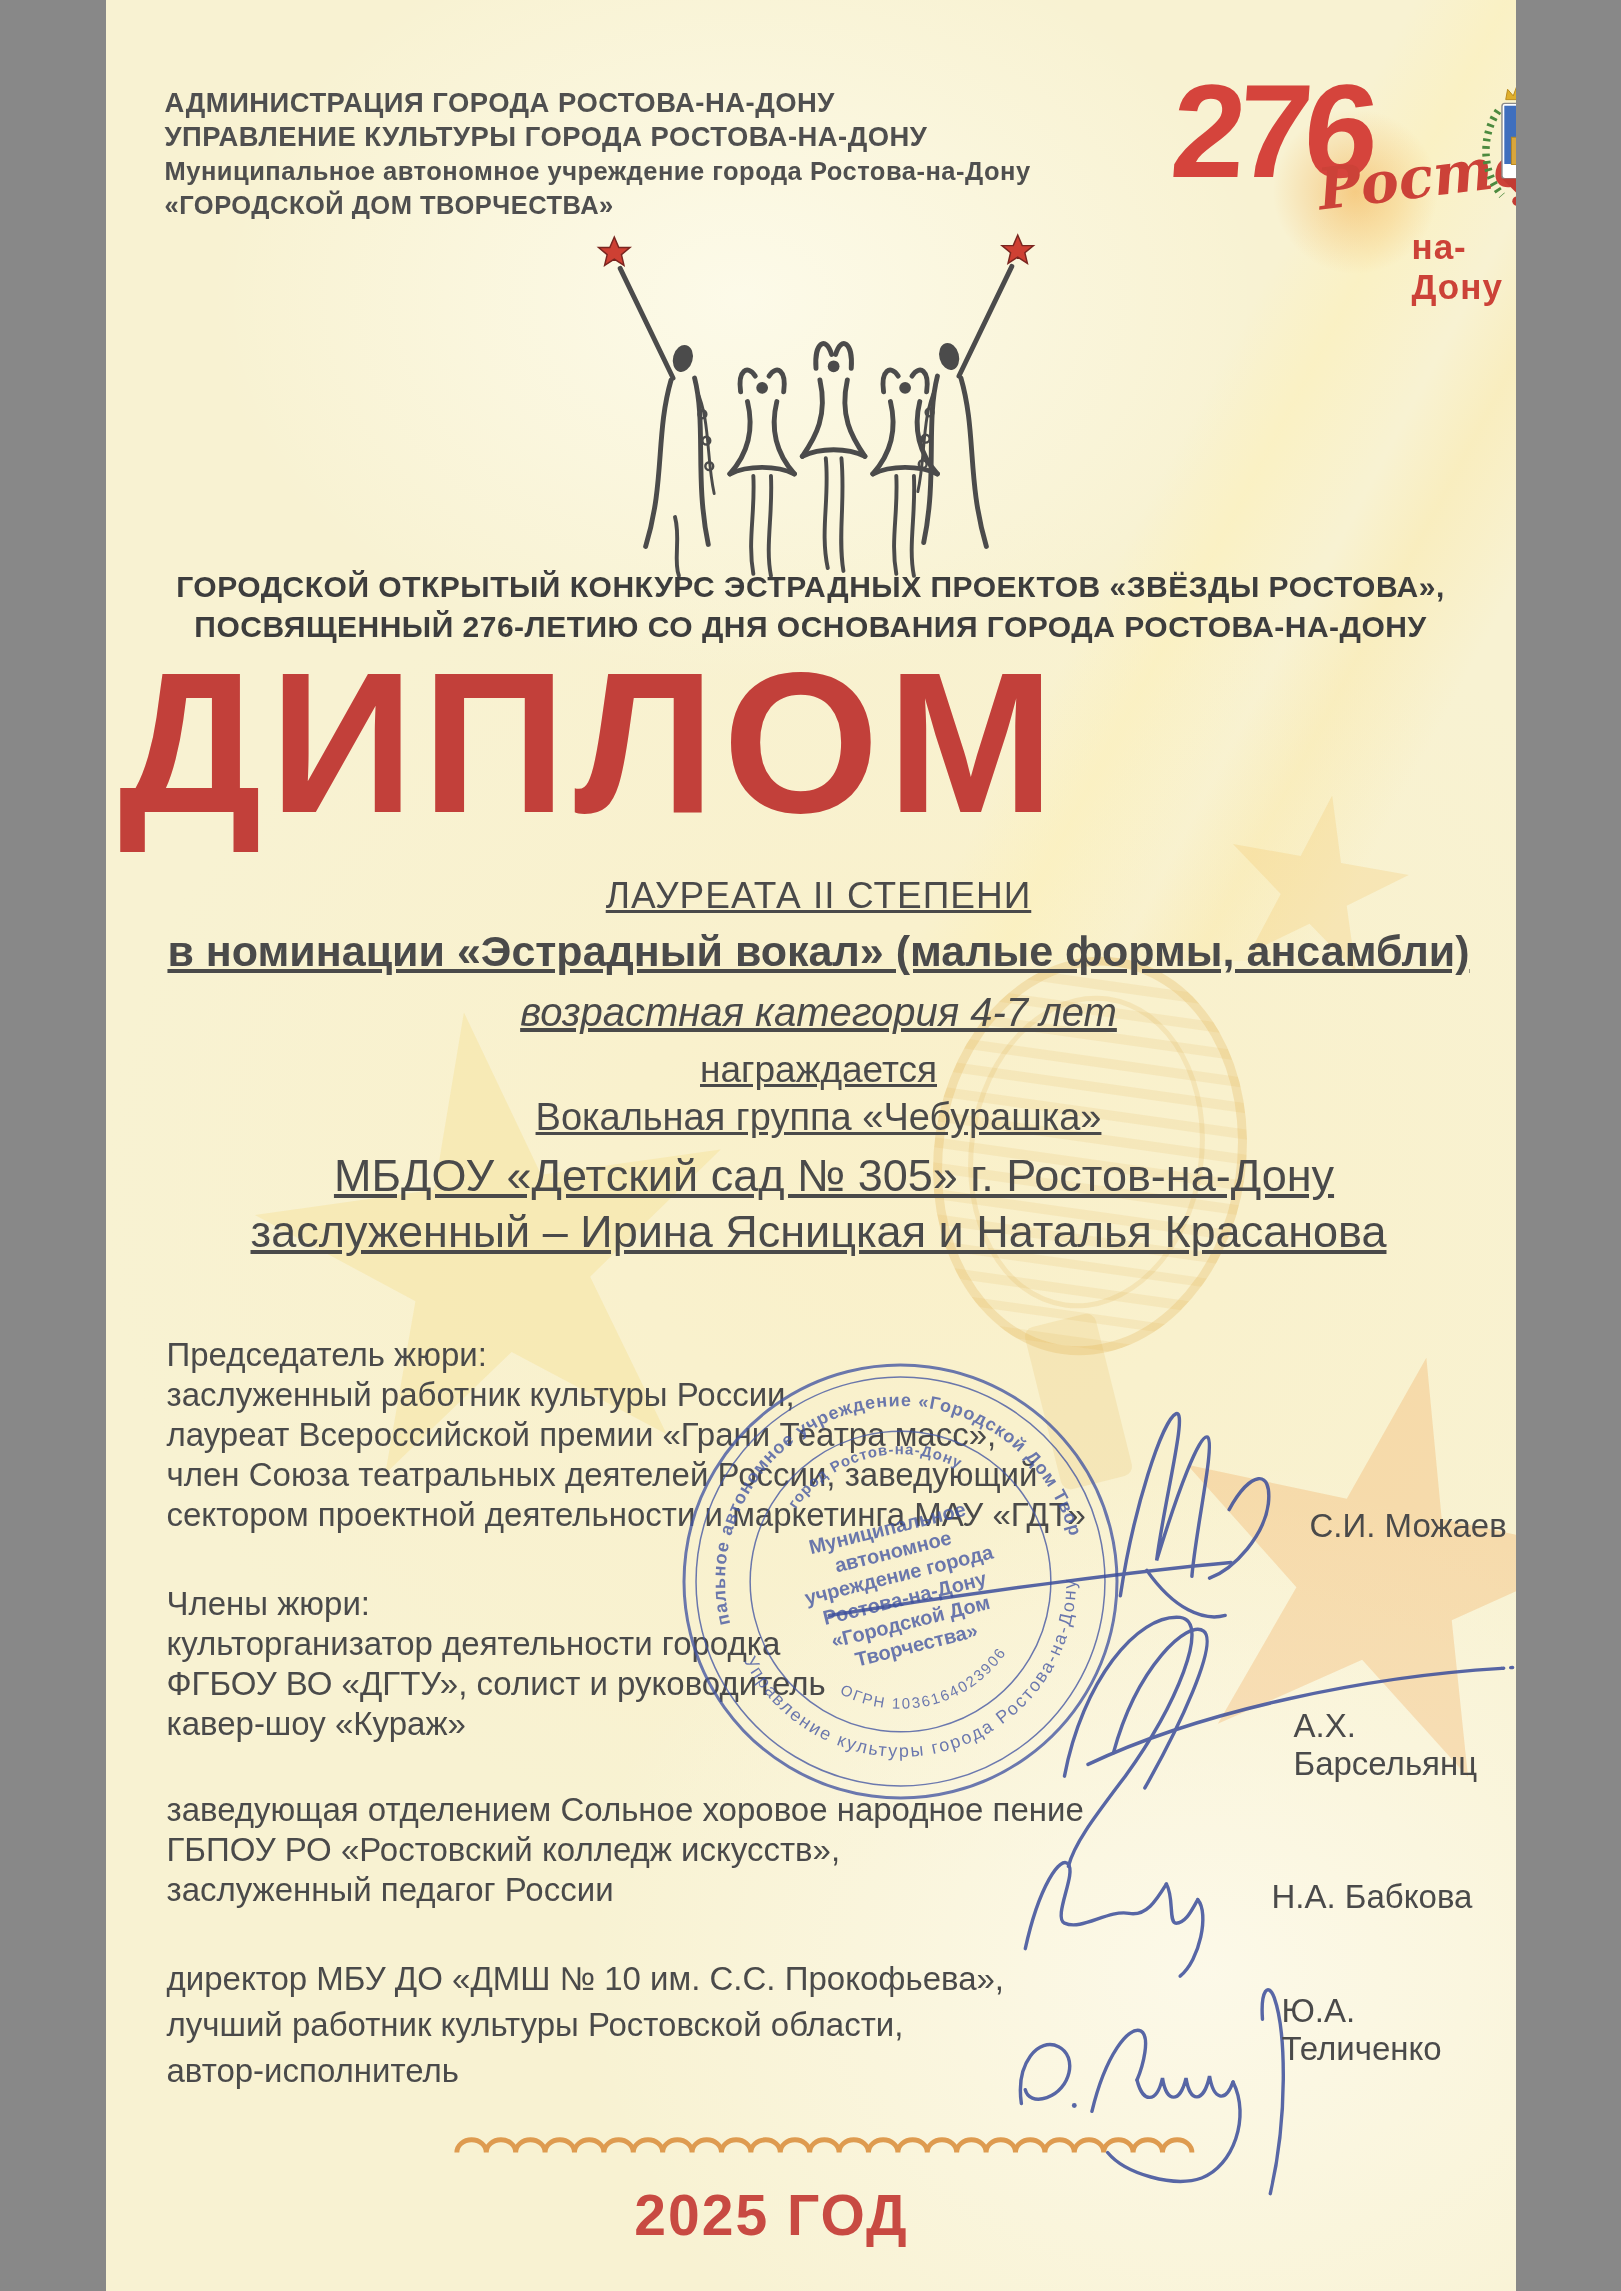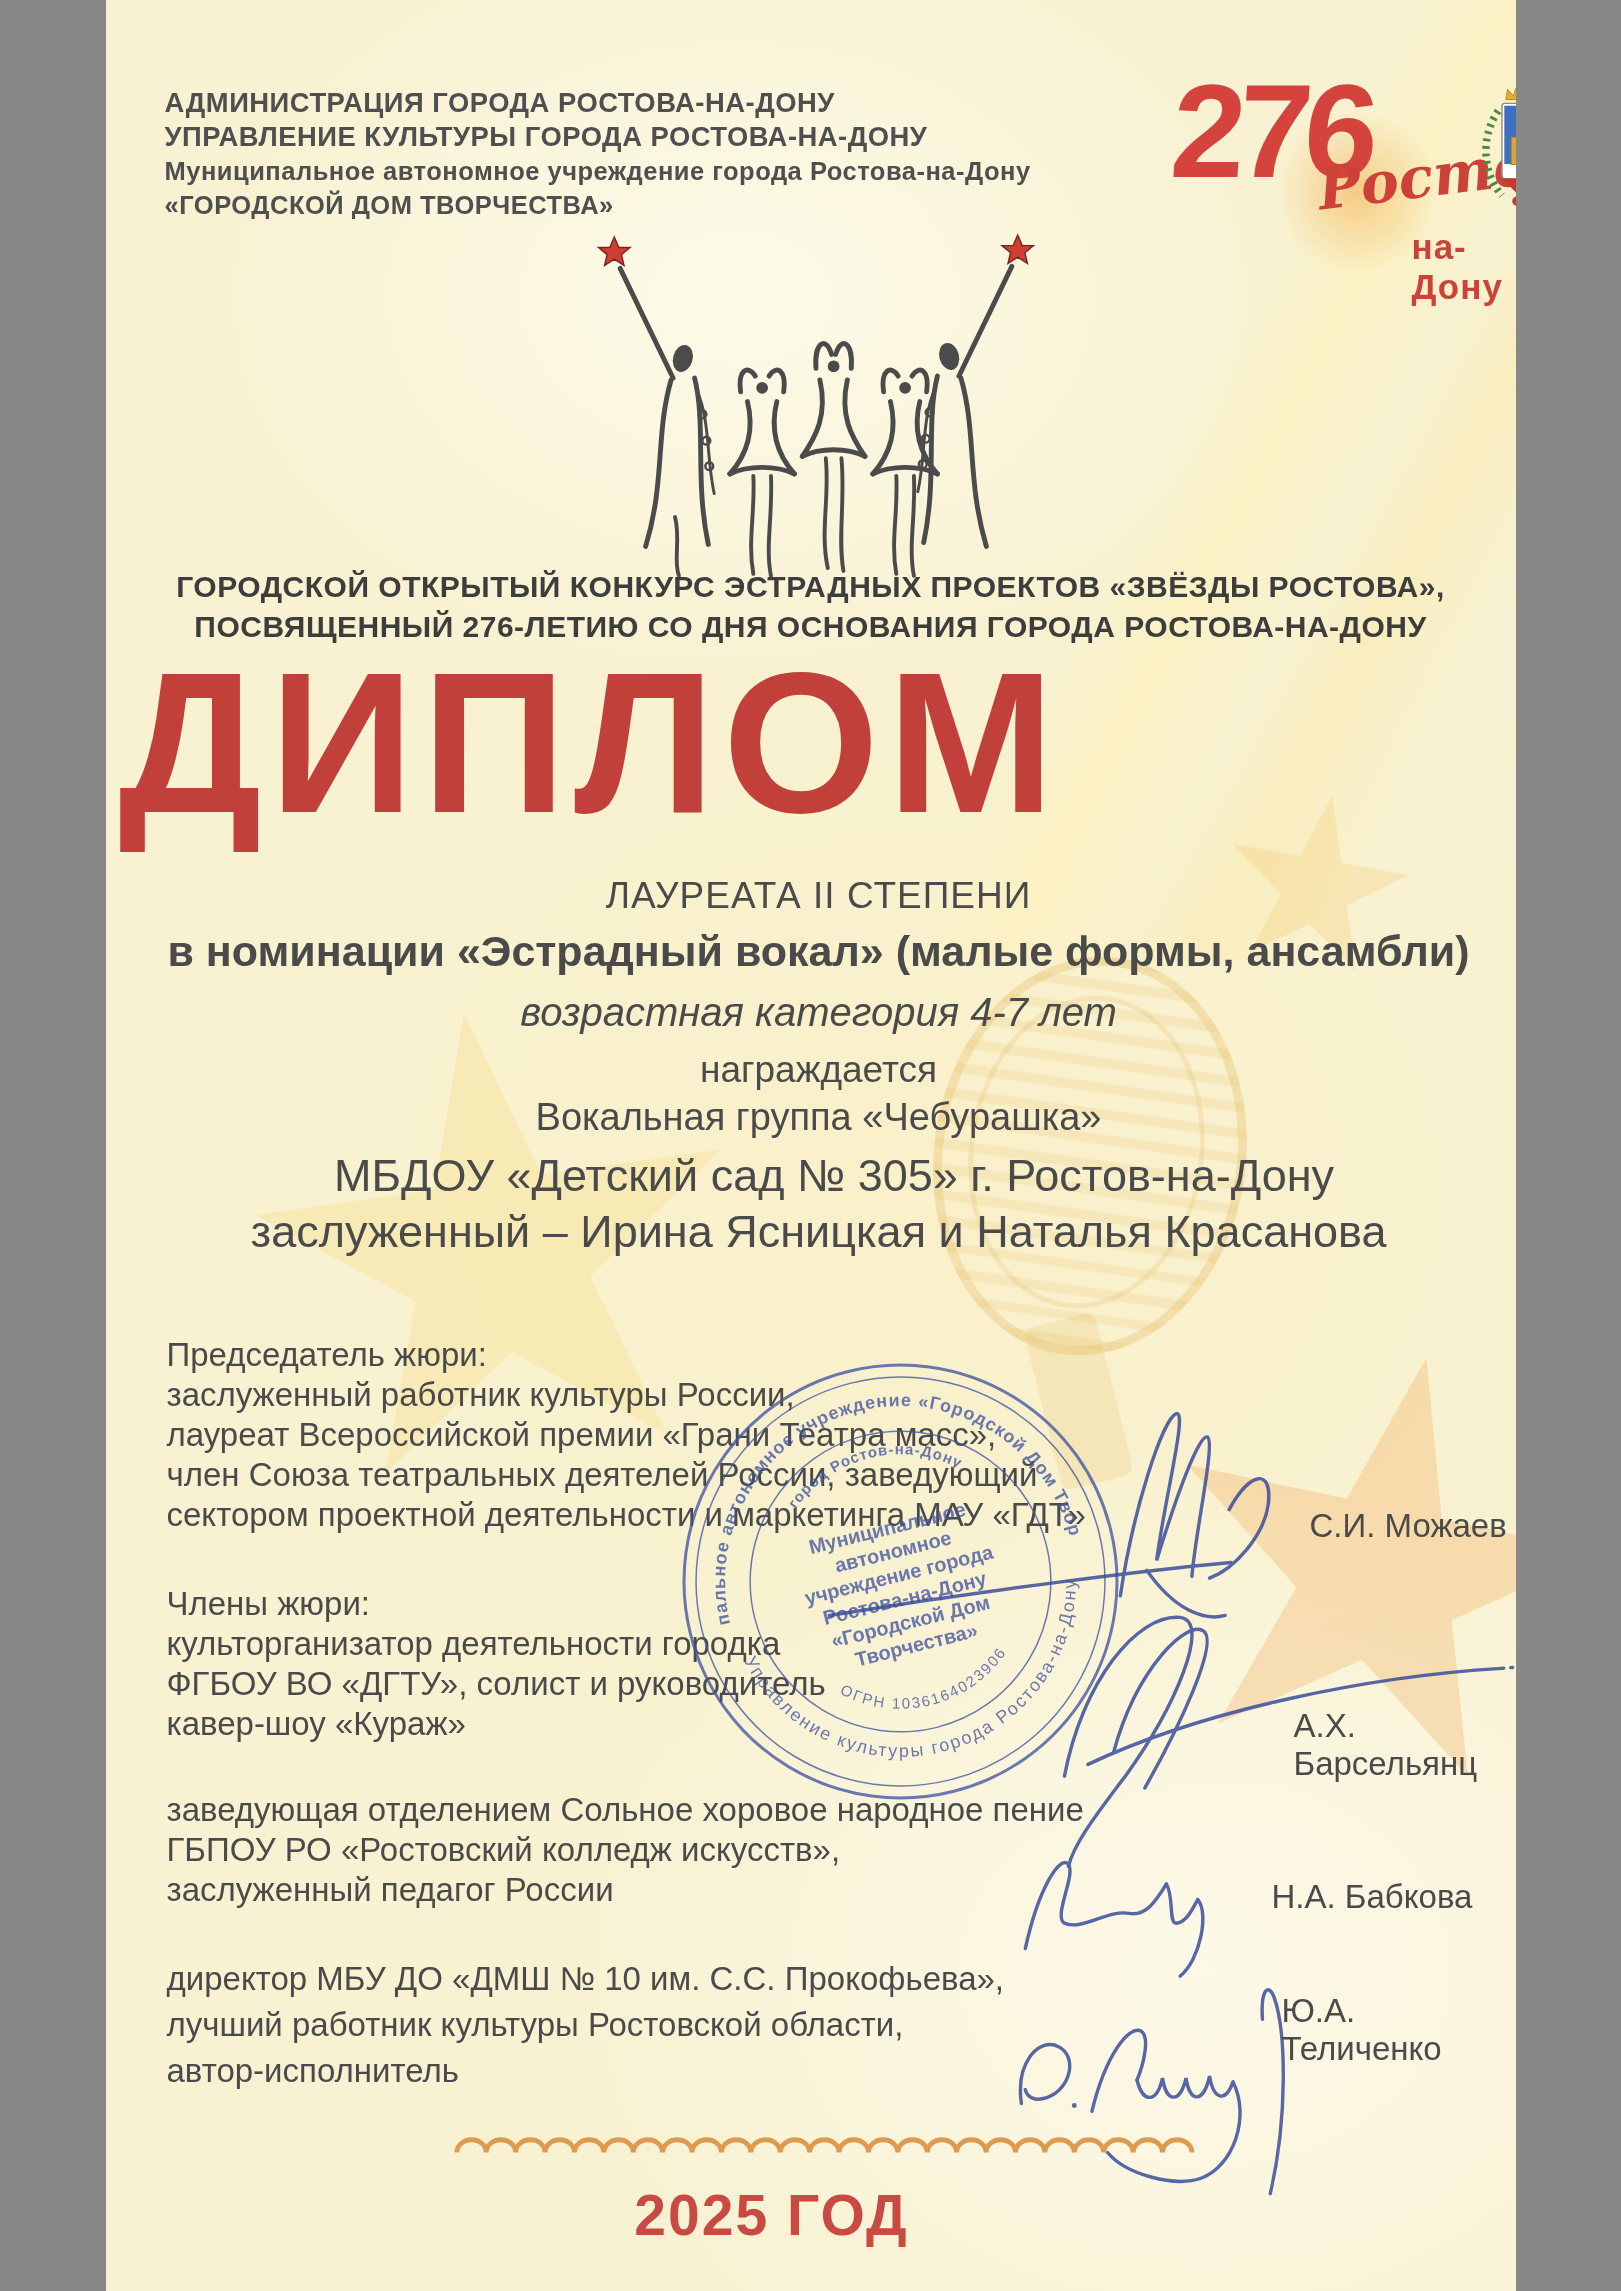--- a/index.html
+++ b/index.html
@@ -53,21 +53,21 @@
   
   .contest{position:absolute;left:0;right:0;z-index:2;text-align:center;font-weight:bold;color:#3D3D3D;font-size:30px;letter-spacing:0.5px;}
   .contest1{top:570px;}
   .contest2{top:610px;}
   .diploma-title{
     position:absolute;left:0;right:0;top:629px;z-index:2;margin:13px;
     text-align:left;font-family:Liberation Sans, sans-serif;font-weight:bold;
     font-size:201px;line-height:1;letter-spacing:7.8px;color:#C2403A;
   }
   
-  .cline{position:absolute;left:16px;right:0;z-index:2;text-align:center;color:#4A4A4A;}
+  .cline{position:absolute;left:16px;right:0;z-index:2;text-align:center;color:#4A4A4A;text-decoration:underline;}
   .degree{top:875px;font-size:37px;letter-spacing:1px;}
   .nomination{top:927px;font-size:43px;font-weight:bold;}
   .age{top:990px;font-size:40px;font-style:italic;}
   .awarded{top:1049px;font-size:37px;}
   .recipient{top:1096px;font-size:38px;}
   .institution{top:1150px;font-size:45px;padding-left:31px;}
   .leaders{top:1206px;font-size:45px;}
   
   .jury-block{position:absolute;left:61px;z-index:2;font-size:33px;line-height:40px;color:#4A4A4A;}
   .jb1{top:1335px;}

